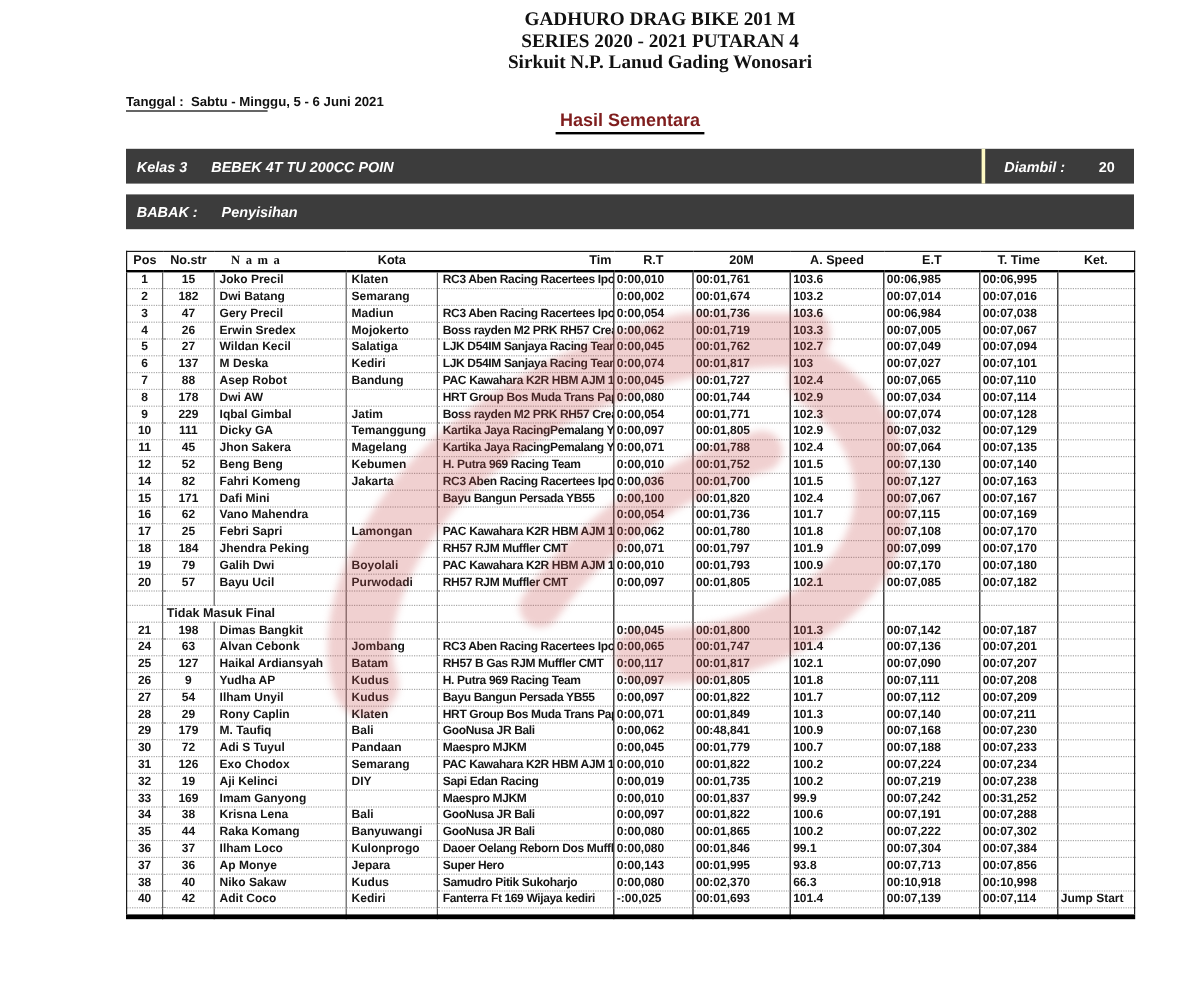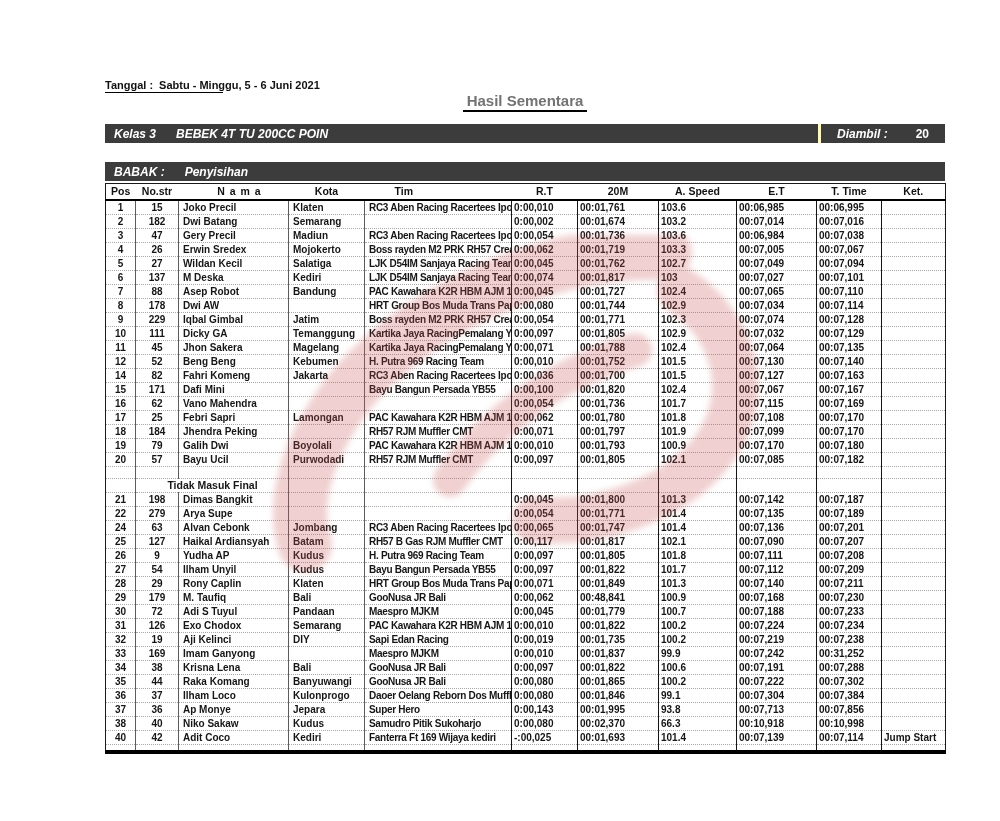--- a/index.html
+++ b/index.html
@@ -10,66 +10,71 @@
   .doc-titles { position:absolute; top:8px; left:150px; width:800px; text-align:center;
                 font-family:"Liberation Serif", serif; font-weight:700; color:#111; }
   .doc-titles .t-line { font-size:16px; line-height:18px; }
 
   .date-line { position:absolute; top:79px; left:105px; font-size:11px; font-weight:700; color:#111; }
   .date-line .underline-wrap { position:relative; display:inline-block; padding-bottom:2px; }
   .date-line .underline-wrap::after { content:""; position:absolute; left:0; bottom:0; width:118px; border-bottom:1.5px solid #000; }
   .date-line .date-value { margin-left:6px; }
 
   .subtitle-wrap { position:absolute; top:92px; left:105px; width:840px; text-align:center; }
-  .subtitle { display:inline-block; font-size:15px; font-weight:700; color:#737373;
+  .subtitle { display:inline-block; font-size:15px; font-weight:700; color:#7f1d1d;
               border-bottom:2px solid #000; padding:0 4px 1px 4px; }
 
   
   .sheet { position:absolute; top:124px; left:105px; width:840px; }
-  .bar { height:19px; background:#3c3c3c; color:#fff; display:flex; align-items:center;
+  .bar { height:29px; background:#3c3c3c; color:#fff; display:flex; align-items:center;
          font-style:italic; font-weight:700; font-size:12px; }
-  .bar + .bar { margin-top:19px; }
+  .bar + .bar { margin-top:9px; }
   .bar .b-label { margin-left:9px; }
   .bar .b-value { margin-left:20px; }
   .bar .flex-sp { flex:1; }
   .diambil-wrap { display:flex; align-items:center; height:100%; border-left:3px solid #fef9c3; padding-left:16px; }
   .diambil-wrap .d-label { font-style:italic; }
   .diambil-wrap .d-value { margin-left:28px; margin-right:16px; font-style:normal; }
 
   
-  .table-zone { position:relative; margin-top:2px; }
+  .table-zone { position:relative; margin-top:18px; }
   table.results { width:840px; table-layout:fixed; border-collapse:collapse;
                   border:1.5px solid #1a1a1a; border-bottom:4px solid #000; background:transparent; }
   th { font-size:10.5px; font-weight:700; color:#111; height:16px; padding:0 2px;
        border-bottom:2px solid #000; text-align:center; white-space:nowrap; overflow:hidden; }
-  th.h-nama { text-align:center; padding-left:14px; letter-spacing:1px; }
-  th.h-tim  { text-align:left; padding-left:30px; }
+  th.h-nama { text-align:left; padding-left:14px; letter-spacing:1px;font-family:Liberation Serif, serif; }
+  th.h-tim  { text-align:right; padding-left:30px; }
   td { height:13.5px; line-height:13px; font-size:10px; font-weight:700; color:#151515;
        padding:0 2px; white-space:nowrap; overflow:hidden;
        border-bottom:1px dotted #a8a8a8; }
   td.c0 { text-align:center; border-left:none; }
   td.c1 { text-align:center; }
   td.c1,td.c2,td.c3,td.c4 { border-left:1px solid #5c5c5c; }
   td.c5,td.c6,td.c7,td.c8,td.c9,td.c10 { border-left:1.5px solid #151515; }
   td.c2,td.c3,td.c4 { padding-left:4px; }
   td.c4 { letter-spacing:-0.3px; }
   tr.spacer-row td { height:12px; }
   tr.tail-row td { height:8px; border-bottom:none; }
   tr.label-row td { height:14px; }
-  tr.label-row .section-label { text-align:center; padding-left:3px; font-size:10.5px; border-left:1px solid #5c5c5c; }
+  tr.label-row .section-label { text-align:left; padding-left:3px; font-size:10.5px; border-left:1px solid #5c5c5c; }
 
   
   .watermark { position:absolute; top:52px; left:130px; width:580px; height:350px;
                pointer-events:none; filter:blur(3px); z-index:4; }
 </style>
 </head>
 <body>
 
 <div class="page">
 
+  <div class="doc-titles">
+    <div class="t-line">GADHURO DRAG BIKE 201 M</div>
+    <div class="t-line">SERIES 2020 - 2021 PUTARAN 4</div>
+    <div class="t-line">Sirkuit N.P. Lanud Gading Wonosari</div>
+  </div>
 
   <div class="date-line">
     <span class="underline-wrap">
       <span>Tanggal :</span><span class="date-value">Sabtu - Minggu, 5 - 6 Juni 2021</span>
     </span>
   </div>
 
   <div class="subtitle-wrap">
     <span class="subtitle">Hasil Sementara</span>
   </div>
@@ -410,33 +415,20 @@
               <td class="c3"></td>
               <td class="c4"></td>
               <td class="c5">0:00,045</td>
               <td class="c6">00:01,800</td>
               <td class="c7">101.3</td>
               <td class="c8">00:07,142</td>
               <td class="c9">00:07,187</td>
               <td class="c10"></td>
             </tr>
             <tr>
-              <td class="c0">22</td>
-              <td class="c1">279</td>
-              <td class="c2">Arya Supe</td>
-              <td class="c3"></td>
-              <td class="c4"></td>
-              <td class="c5">0:00,054</td>
-              <td class="c6">00:01,771</td>
-              <td class="c7">101.4</td>
-              <td class="c8">00:07,135</td>
-              <td class="c9">00:07,189</td>
-              <td class="c10"></td>
-            </tr>
-            <tr>
               <td class="c0">24</td>
               <td class="c1">63</td>
               <td class="c2">Alvan Cebonk</td>
               <td class="c3">Jombang</td>
               <td class="c4">RC3 Aben Racing Racertees Ipone</td>
               <td class="c5">0:00,065</td>
               <td class="c6">00:01,747</td>
               <td class="c7">101.4</td>
               <td class="c8">00:07,136</td>
               <td class="c9">00:07,201</td>

